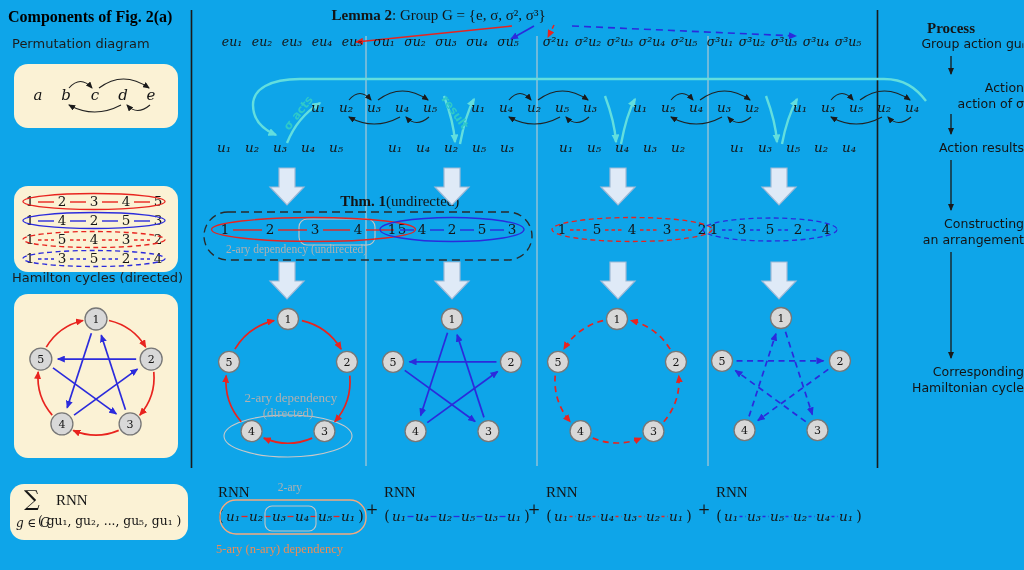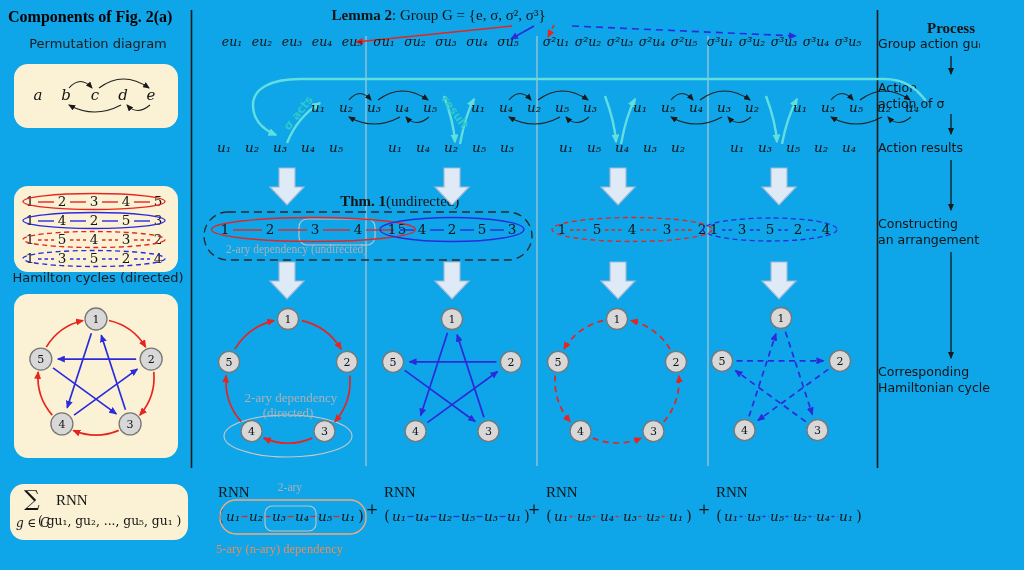--- a/index.html
+++ b/index.html
@@ -1,30 +1,30 @@
 <!DOCTYPE html>
 <html><head>
 <meta charset="utf-8">
 <style>
   html,body{margin:0;padding:0;background:#ffffff}
   #stage{position:relative;width:1024px;height:570px;background:#0ea5e9;overflow:hidden;
          font-family:"DejaVu Sans",sans-serif;color:#151515}
   .box{position:absolute;background:#fbf2d5;border-radius:14px}
-  .lbl{position:absolute;left:0;width:196px;text-align:center;
+  .lbl{position:absolute;left:12px;width:196px;
        font:13px "DejaVu Sans",sans-serif;color:#1c1c1c}
   #left-title{position:absolute;left:8px;top:8px;width:184px;
        font:bold 16px "Liberation Serif",serif;color:#000}
   .eqpart{position:absolute;font-family:"DejaVu Serif",serif}
   #eq-sigma{left:24px;top:486px;font-size:22px}
   #eq-sigma-sub{left:16px;top:516px;font-size:12px;font-style:italic}
   #eq-rnn{left:56px;top:492px;font:15px "Liberation Serif",serif}
   #eq-args{left:38px;top:514px;font-size:12.3px;}
   #eq-caption{position:absolute;left:0;top:544px;width:196px;text-align:center;
        font:bold 15px "Liberation Serif",serif}
-  .proc{position:absolute;left:878px;width:146px;text-align:left;
+  .proc{position:absolute;left:878px;width:146px;text-align:right;
        font:12.5px "DejaVu Sans",sans-serif;color:#141414}
   #proc-title{position:absolute;left:878px;width:146px;top:20px;text-align:center;
        font:bold 15px "Liberation Serif",serif}
   #fig-svg{position:absolute;left:0;top:0}
   
   text{fill:#141414}
   .math{font:italic 13.5px "DejaVu Serif",serif}
   .math-sm{font:italic 12.5px "DejaVu Serif",serif}
   .math-lg{font:italic 15px "DejaVu Serif",serif}
   .num{font:13.5px "DejaVu Serif",serif}

